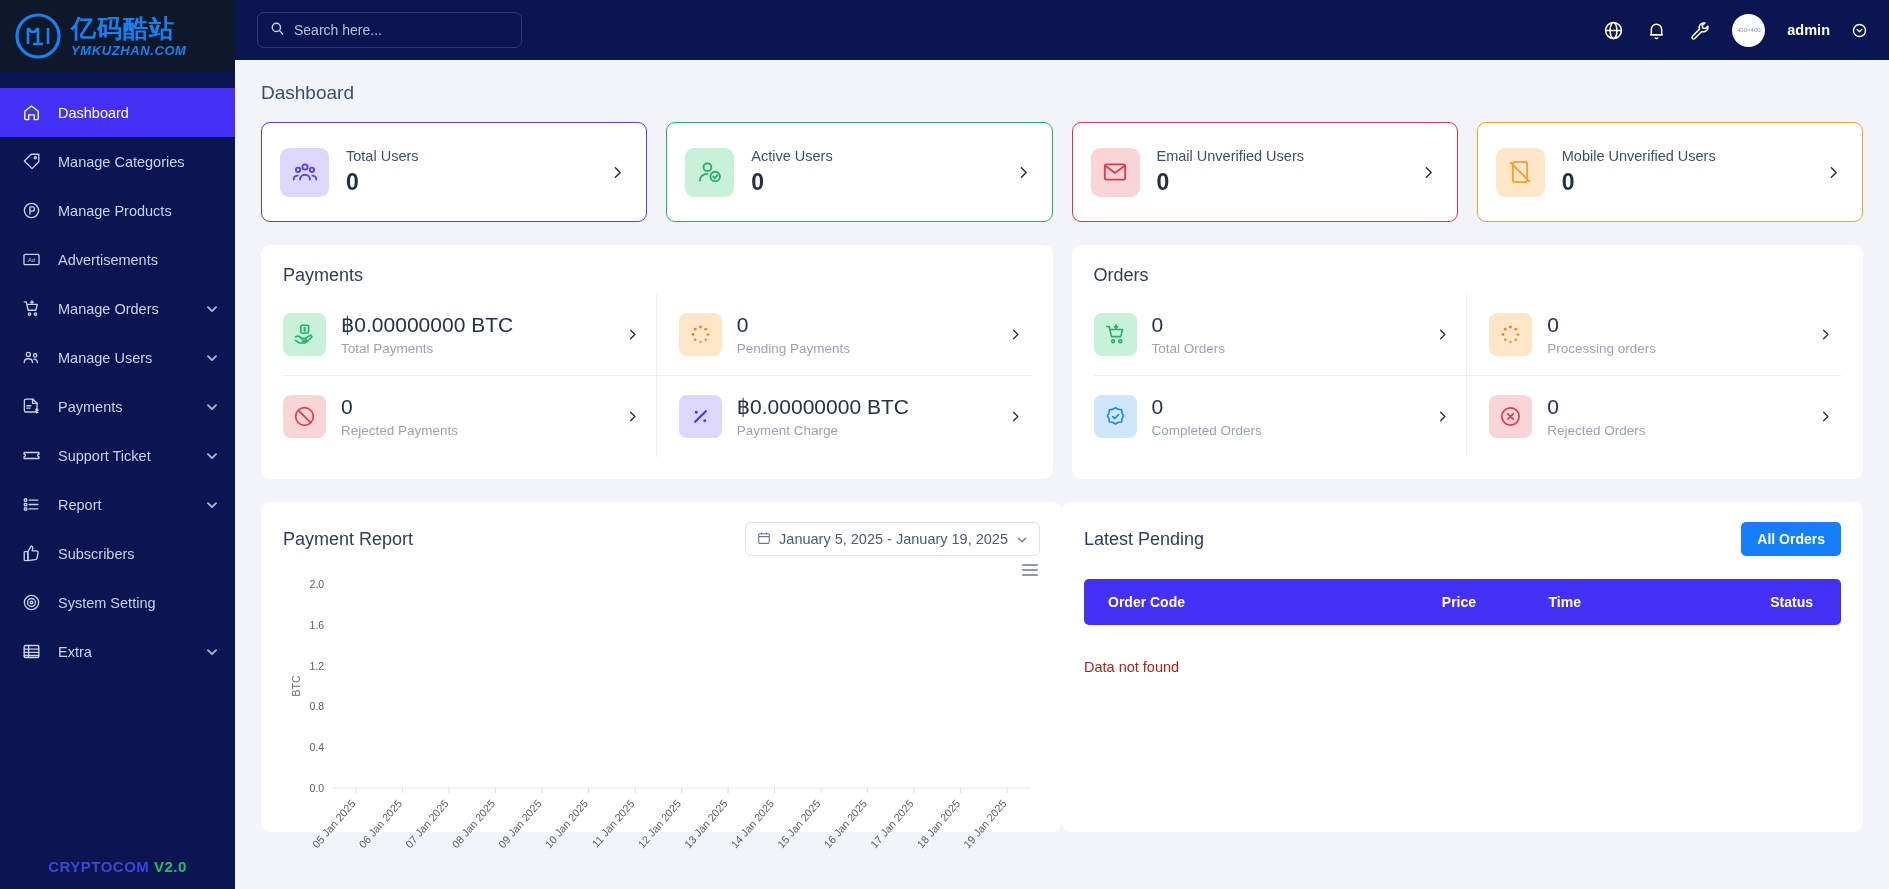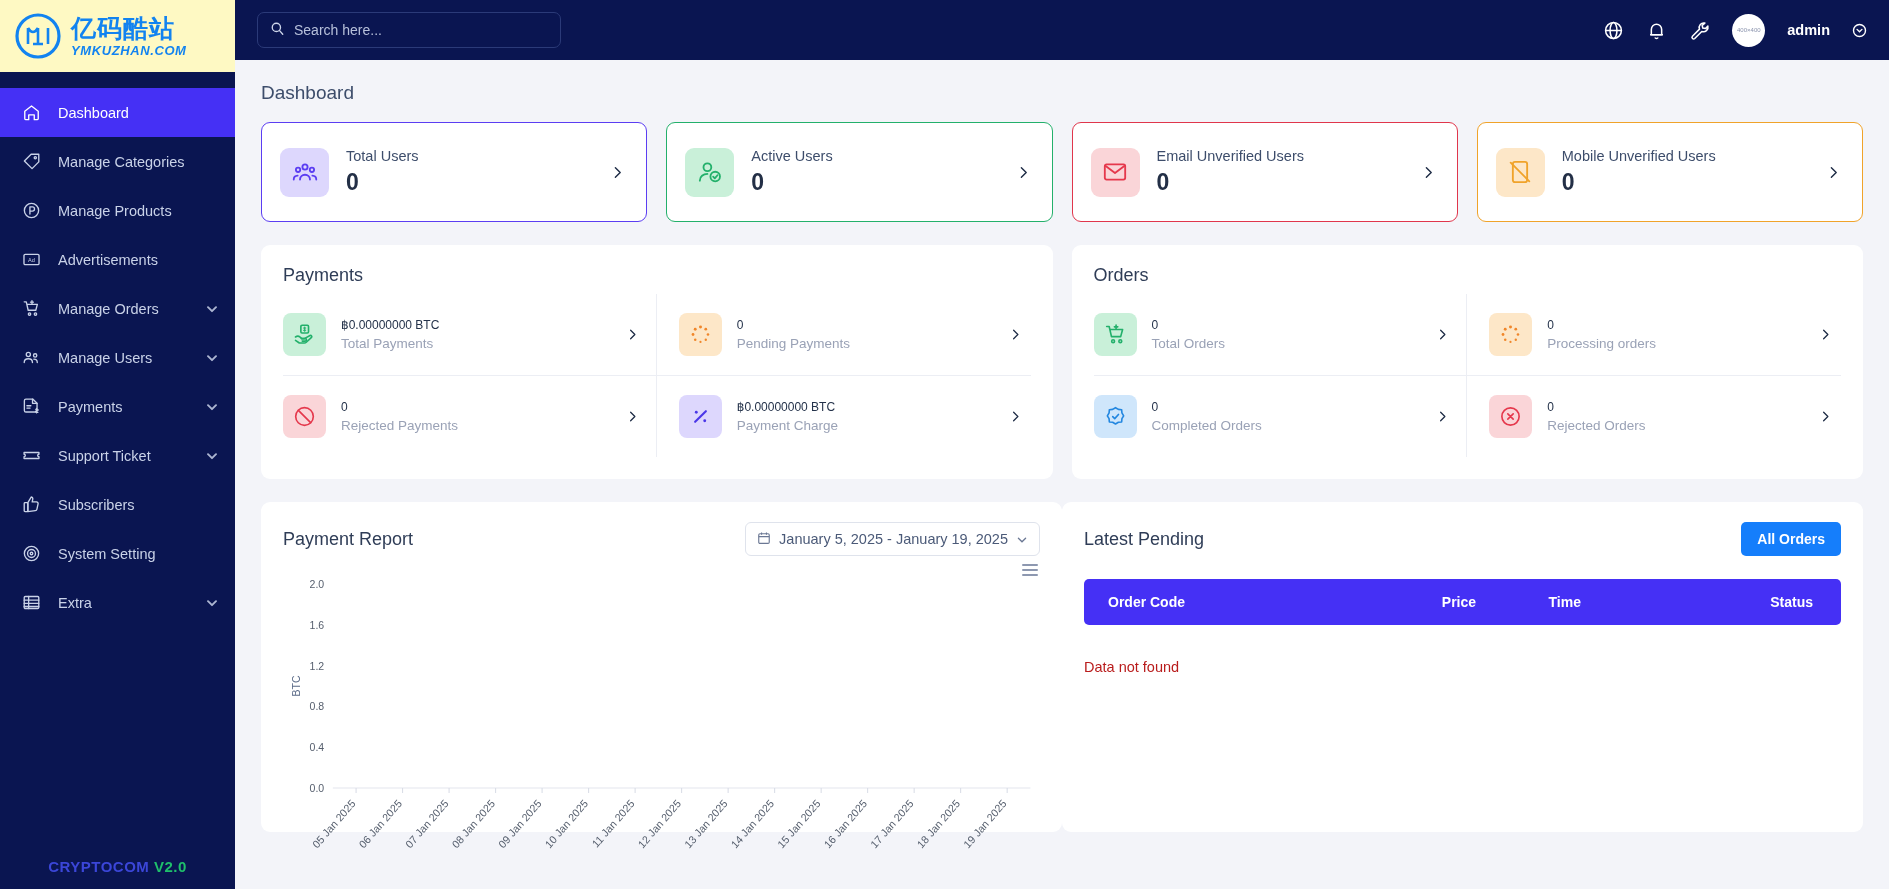--- a/index.html
+++ b/index.html
@@ -14,21 +14,21 @@
   
   .sidebar {
     width: 235px; flex: 0 0 235px;
     background: #0a1551;
     display: flex; flex-direction: column;
     position: relative;
   }
   .logo-box {
     height: 72px; display: flex; align-items: center;
     padding-left: 14px; gap: 9px;
-    background: #fef9c3;
+    background: #0f172a;
   }
   .logo-mark { width: 48px; height: 48px; flex: 0 0 48px; }
   .logo-text-wrap { display: flex; flex-direction: column; line-height: 1; }
   .logo-cn {
     font-size: 25px; font-weight: 700; color: #1283f0;
     letter-spacing: 1px; font-family: "DejaVu Sans", sans-serif;
   }
   .logo-en {
     font-size: 13px; font-weight: 700; color: #1283f0;
     letter-spacing: 0.6px; margin-top: 3px; font-style: italic;
@@ -58,21 +58,21 @@
   .side-foot .b1 { color: #3b46d8; }
   .side-foot .b2 { color: #1fbf6b; }
 
   
   .main { flex: 1 1 auto; display: flex; flex-direction: column; min-width: 0; }
   .topbar {
     height: 60px; flex: 0 0 60px; background: #0a1551;
     display: flex; align-items: center; padding: 0 22px 0 22px;
   }
   .search-box {
-    width: 304px; height: 36px; border: 1px solid #2b3a78;
+    width: 265px; height: 36px; border: 1px solid #2b3a78;
     border-radius: 7px; display: flex; align-items: center;
     padding: 0 12px; gap: 9px;
   }
   .search-box svg { width: 15px; height: 15px; flex: 0 0 15px; }
   .search-input {
     background: transparent; border: 0; outline: 0;
     color: #d6dcef; font-size: 14px; width: 100%;
     font-family: "Liberation Sans", sans-serif;
   }
   .search-input::placeholder { color: #b7c0da; }
@@ -131,21 +131,21 @@
   }
   .quad-cell:nth-child(odd) { border-right: 1px solid #eceef4; padding-right: 16px; }
   .quad-cell:nth-child(even) { padding-left: 22px; }
   .quad-cell:nth-child(1), .quad-cell:nth-child(2) { border-bottom: 1px solid #eceef4; }
   .q-ico {
     width: 43px; height: 43px; flex: 0 0 43px; border-radius: 8px;
     display: flex; align-items: center; justify-content: center; margin-right: 15px;
   }
   .q-ico svg { width: 23px; height: 23px; display: block; }
   .q-body { flex: 1 1 auto; min-width: 0; }
-  .q-value { font-size: 12px; color: #24324a; margin-bottom: 4px; white-space: nowrap; }
+  .q-value { font-size: 21px; color: #24324a; margin-bottom: 4px; white-space: nowrap; }
   .q-label { font-size: 13.5px; color: #9aa2b6; }
   .q-arrow { width: 15px; height: 15px; flex: 0 0 15px; }
   .q-arrow svg { width: 15px; height: 15px; display: block; }
 
   
   .lower { display: flex; margin-top: 23px; }
   .card-lower {
     flex: 1 1 0; background: #fff; border-radius: 9px;
     padding: 20px 22px 0 22px; min-width: 0; height: 330px; position: relative;
   }
@@ -296,20 +296,36 @@
             </svg>
           </span>
   </div>
   <div class="nav-item">
     <span class="nav-ico">
             <svg viewBox="0 0 24 24" fill="none" stroke="currentColor" stroke-width="1.7" stroke-linecap="round" stroke-linejoin="round">
               <path d="M2.6 8.2h18.8v2.2a1.6 1.6 0 0 0 0 3.2v2.2H2.6v-2.2a1.6 1.6 0 0 0 0-3.2z"></path>
             </svg>
           </span>
     <span class="nav-label">Support Ticket</span>
+    <span class="nav-caret">
+            <svg viewBox="0 0 14 14" fill="none" stroke="currentColor" stroke-width="1.9" stroke-linecap="round" stroke-linejoin="round">
+              <path d="M3 5.2 7 9.2l4-4"></path>
+            </svg>
+          </span>
+  </div>
+  <div class="nav-item">
+    <span class="nav-ico">
+            <svg viewBox="0 0 24 24" fill="none" stroke="currentColor" stroke-width="1.7" stroke-linecap="round" stroke-linejoin="round">
+              <path d="M9 6.4h11M9 12h11M9 17.6h11"></path>
+              <rect x="3" y="5" width="3" height="3" rx=".6"></rect>
+              <rect x="3" y="10.6" width="3" height="3" rx=".6"></rect>
+              <rect x="3" y="16.2" width="3" height="3" rx=".6"></rect>
+            </svg>
+          </span>
+    <span class="nav-label">Report</span>
     <span class="nav-caret">
             <svg viewBox="0 0 14 14" fill="none" stroke="currentColor" stroke-width="1.9" stroke-linecap="round" stroke-linejoin="round">
               <path d="M3 5.2 7 9.2l4-4"></path>
             </svg>
           </span>
   </div>
   <div class="nav-item">
     <span class="nav-ico">
             <svg viewBox="0 0 24 24" fill="none" stroke="currentColor" stroke-width="1.7" stroke-linecap="round" stroke-linejoin="round">
               <path d="M7.4 21V9.6l4.4-7.1c1.3.2 2 1.2 1.8 2.6l-.7 3.6h5.4a2 2 0 0 1 2 2.4l-1.5 7a2 2 0 0 1-2 1.6z"></path>

